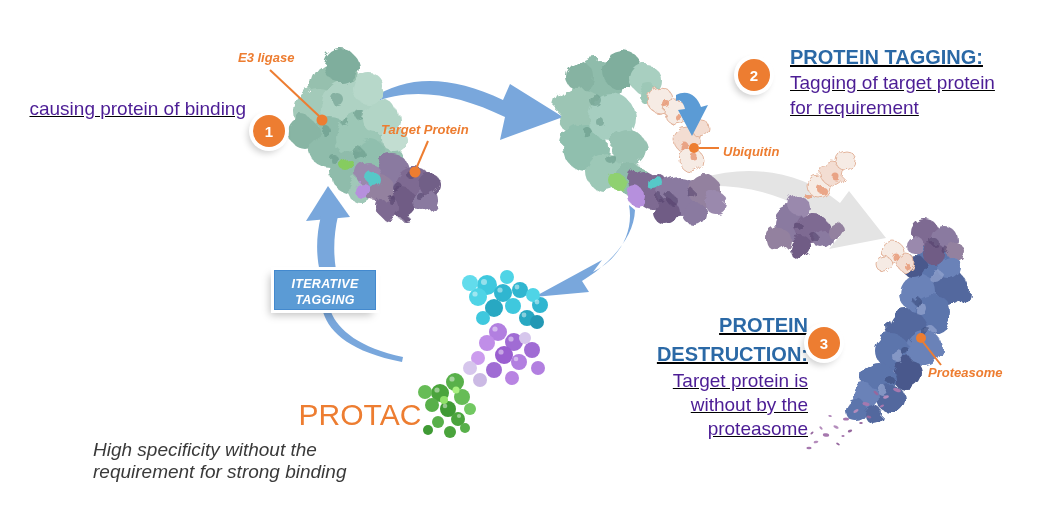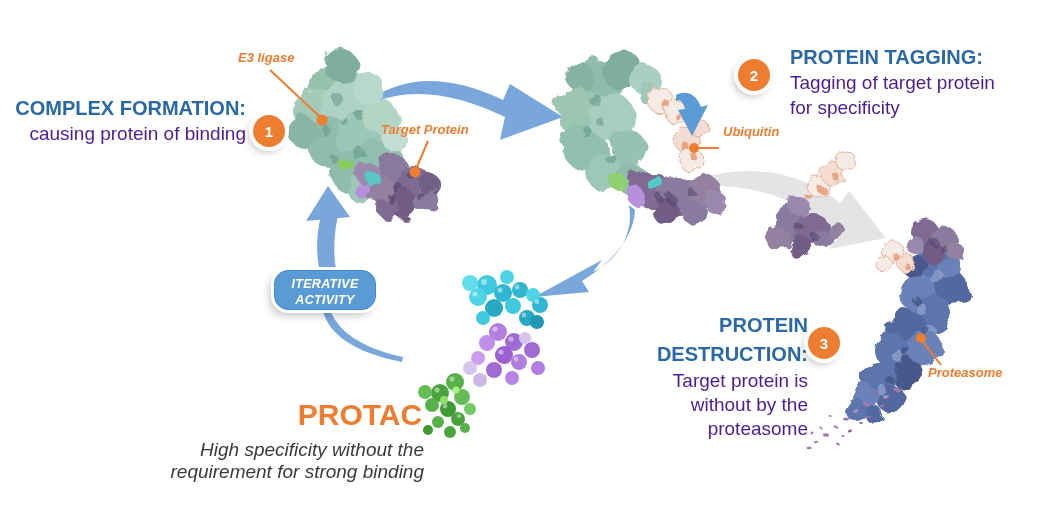--- a/index.html
+++ b/index.html
@@ -1,44 +1,44 @@
 <!DOCTYPE html>
 <html><head>
 <meta charset="utf-8">
 <style>
   html,body{margin:0;padding:0;background:#fff;}
   #stage{position:relative;width:1064px;height:518px;background:#fff;overflow:hidden;
          font-family:"Liberation Sans",sans-serif;}
   #mols{position:absolute;left:0;top:0;z-index:1;}
-  .txt{position:absolute;z-index:2;}
+  .txt{position:absolute;z-index:2;text-decoration:underline;}
   .sec{white-space:nowrap;}
   .sec .title{font-weight:bold;color:#2B69A6;font-size:20px;line-height:25px;white-space:nowrap;}
   .sec .line{color:#4c1d95;font-size:19px;line-height:25px;white-space:nowrap;}
   .sec1{left:0;top:96px;width:246px;text-align:right;}
   .sec2{left:790px;top:45px;width:270px;text-align:left;}
   .sec3{left:568px;top:311px;width:240px;text-align:right;}
   .sec3 .title{line-height:29px;}
   .sec3 .line{line-height:24px;}
   .badge{position:absolute;z-index:3;width:32px;height:32px;border-radius:50%;
          background:#ED7D31;color:#fff;font-weight:bold;font-size:15px;
          display:flex;align-items:center;justify-content:center;
          box-shadow:0 0 0 4px #fff,-3px 4px 7px 2px rgba(0,0,0,.20);}
   .b1{left:253px;top:115px;} .b2{left:738px;top:59px;} .b3{left:808px;top:327px;}
   .mlabel{position:absolute;z-index:3;color:#ED7D31;font-style:italic;font-weight:bold;
           font-size:13px;white-space:nowrap;}
   .l-e3{left:238px;top:50px;} .l-tp{left:381px;top:122px;}
-  .l-ub{left:723px;top:124px;text-align:center;} .l-ps{left:928px;top:365px;}
+  .l-ub{left:723px;top:144px;text-align:center;} .l-ps{left:928px;top:365px;}
   .iterbox{position:absolute;z-index:3;left:274px;top:270px;width:102px;height:40px;
-           background:#5B9BD5;border:1px solid #4389CE;border-radius:14px;color:#fff;
+           background:#5B9BD5;border:1px solid #4389CE;border-radius:0;color:#fff;
            font-size:12.5px;font-style:italic;font-weight:bold;text-align:center;
            line-height:16px;padding-top:5px;box-sizing:border-box;letter-spacing:.3px;
            box-shadow:0 0 0 3px #fff,-4px 5px 8px rgba(0,0,0,.25);}
   .protac-title{position:absolute;z-index:3;left:285px;top:398px;width:150px;text-align:center;
-                color:#ED7D31;font-weight:bold;font-size:30px;white-space:nowrap;}
-  .protac-sub{position:absolute;z-index:3;left:114px;top:439px;width:310px;text-align:right;
+                color:#ED7D31;font-weight:normal;font-size:30px;white-space:nowrap;}
+  .protac-sub{position:absolute;z-index:3;left:93px;top:439px;width:310px;text-align:left;
               color:#3A3A3A;font-style:italic;font-size:19px;line-height:22px;}
   .protac-sub div{white-space:nowrap;}
 </style>
 </head>
 <body>
 
 <div id="stage">
 
   <svg id="mols" width="1064" height="518" viewBox="0 0 1064 518">
     <defs>
@@ -326,49 +326,48 @@
     </g>
     <g fill="#ED7D31">
       <circle cx="322" cy="120" r="5.5"></circle>
       <circle cx="415" cy="172" r="5.5"></circle>
       <circle cx="694" cy="148" r="5"></circle>
       <circle cx="921" cy="338" r="5"></circle>
     </g>
   </svg>
 
   <div class="txt sec sec1">
-    <div class="title">COMPLEX FORMATION:</div>
     <div class="line">causing protein of binding</div>
   </div>
   <div class="badge b1">1</div>
 
   <div class="txt sec sec2">
     <div class="title">PROTEIN TAGGING:</div>
     <div class="line">Tagging of target protein</div>
-    <div class="line">for specificity</div>
+    <div class="line">for requirement</div>
   </div>
   <div class="badge b2">2</div>
 
   <div class="txt sec sec3">
     <div class="title">PROTEIN</div>
     <div class="title">DESTRUCTION:</div>
     <div class="line">Target protein is</div>
     <div class="line">without by the</div>
     <div class="line">proteasome</div>
   </div>
   <div class="badge b3">3</div>
 
   <div class="mlabel l-e3">E3 ligase</div>
   <div class="mlabel l-tp">Target Protein</div>
   <div class="mlabel l-ub">Ubiquitin</div>
   <div class="mlabel l-ps">Proteasome</div>
 
   <div class="iterbox">
     <div>ITERATIVE</div>
-    <div>ACTIVITY</div>
+    <div>TAGGING</div>
   </div>
 
   <div class="protac-title">PROTAC</div>
   <div class="protac-sub">
     <div>High specificity without the</div>
     <div>requirement for strong binding</div>
   </div>
 
 </div>
 

